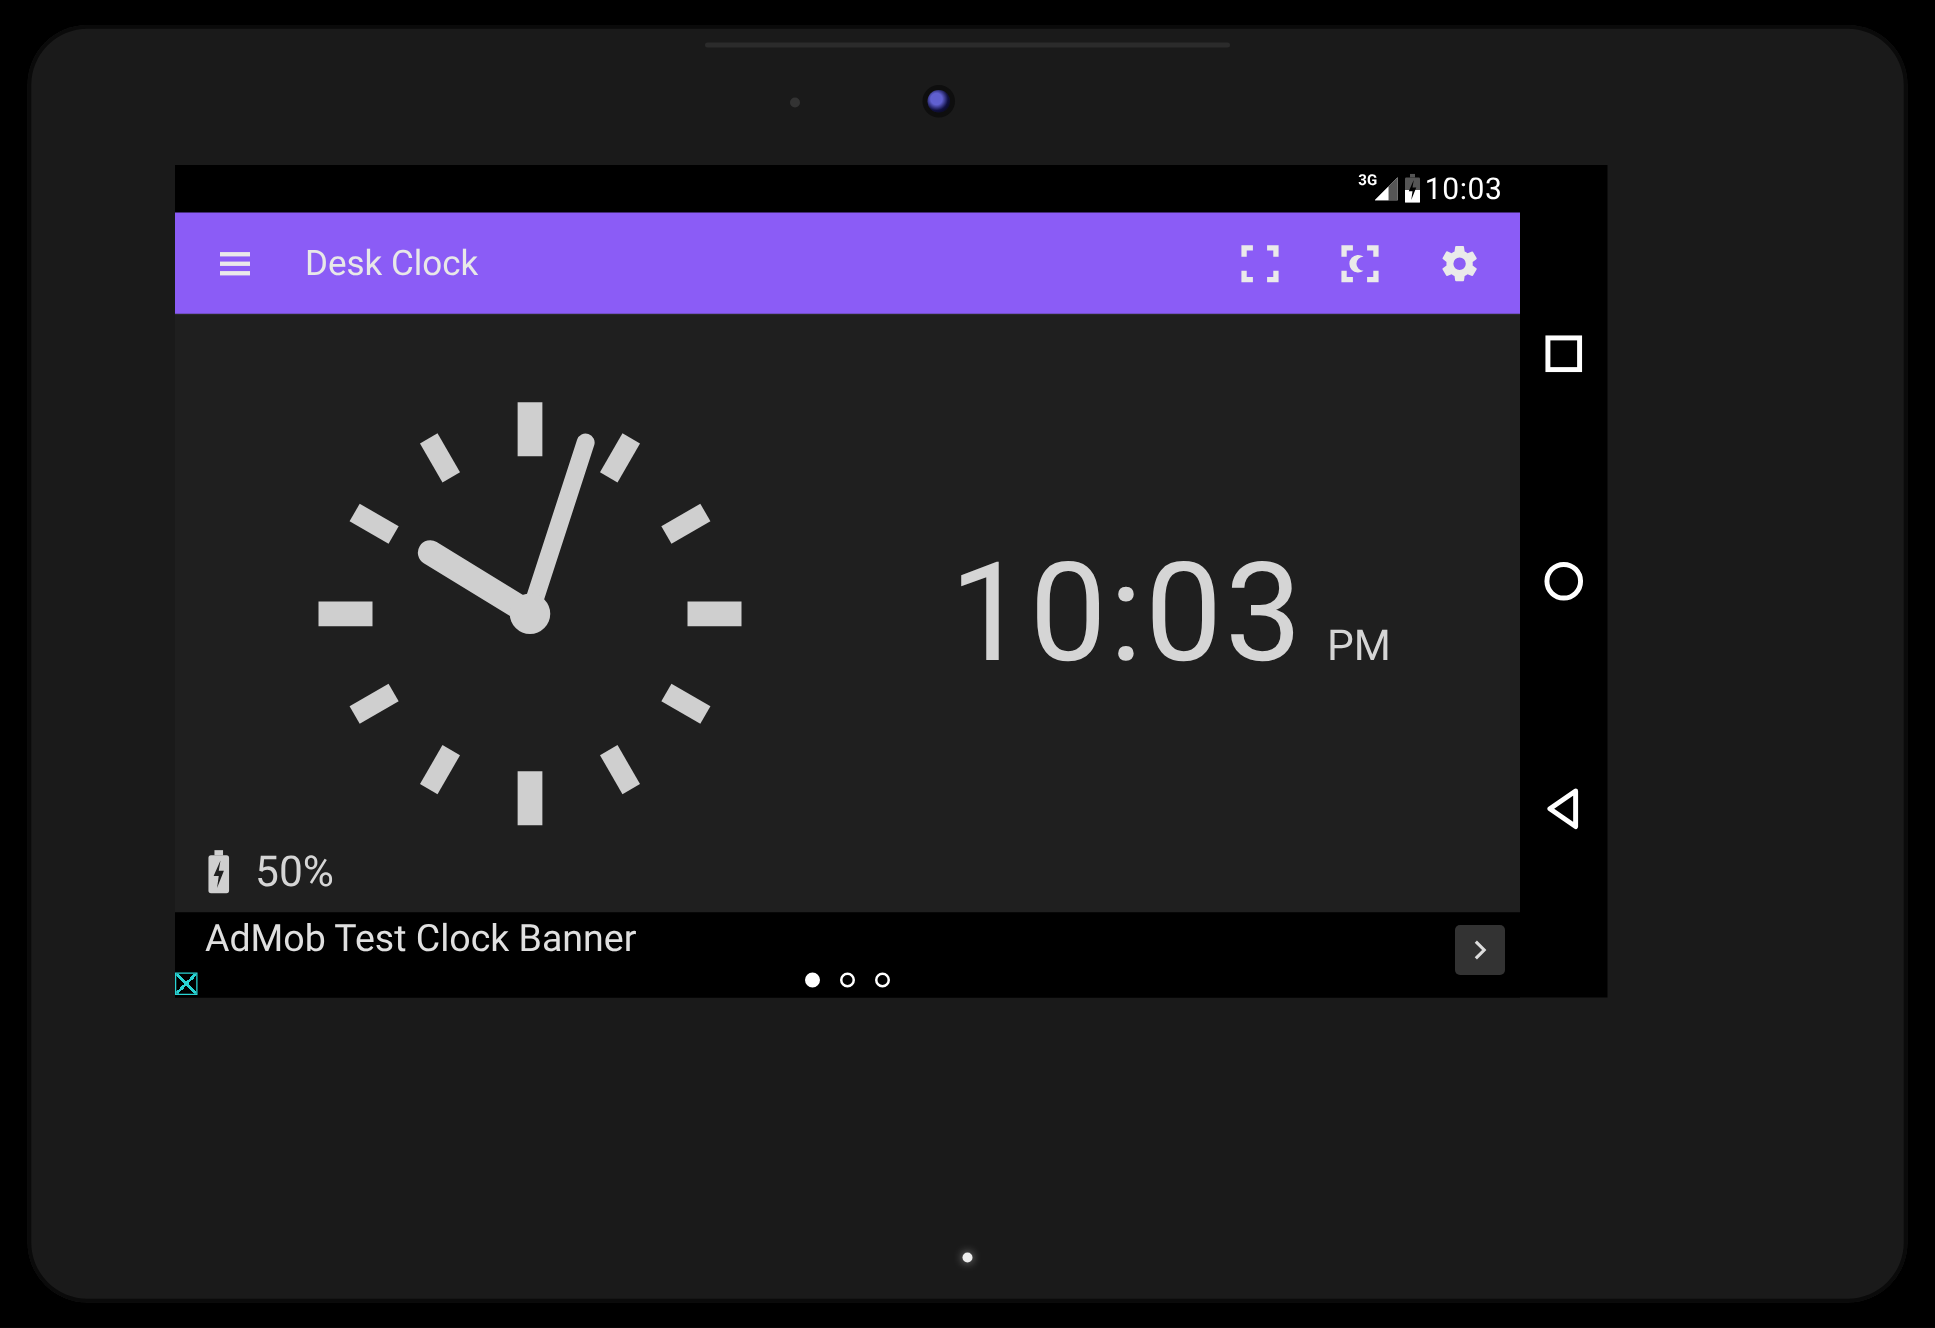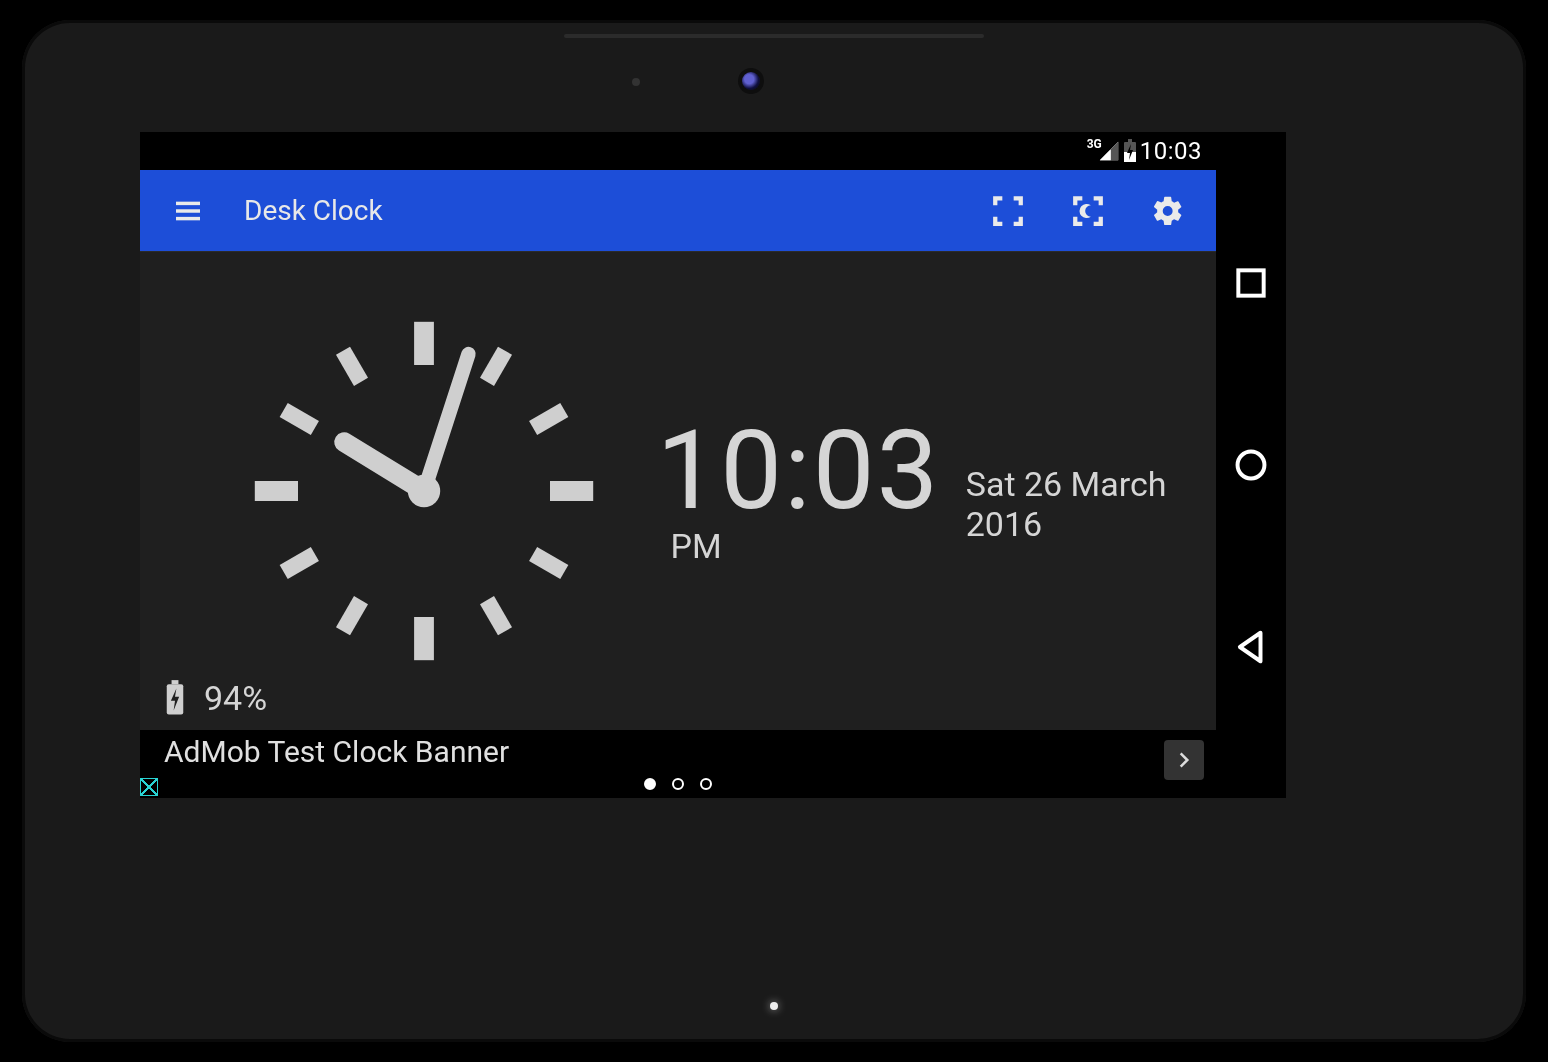--- a/index.html
+++ b/index.html
@@ -48,21 +48,21 @@
     background: #000;
     display: flex; align-items: center; justify-content: flex-end;
     color: #fff; font-size: 24px; gap: 2px; padding-right: 14px;
   }
   .sb-time { font-weight: 400; letter-spacing: 0.5px; }
   .sb-3g { font-size: 12px; font-weight: 700; margin-right: -6px; margin-top: -14px; }
 
   
   .toolbar {
     height: 82px;
-    background: #1d4ed8;
+    background: #8b5cf6;
     display: flex; align-items: center;
     padding: 12px 22px;
     color: #e8e8e8;
     border-bottom: 1px solid #2a2a2a;
   }
   .toolbar .title { font-size: 28px; margin-left: 30px; font-weight: 400; }
   .toolbar .spacer { flex: 1; }
   .toolbar .act { width: 52px; height: 52px; display: flex; align-items: center; justify-content: center; margin-left: 28px; cursor: pointer; }
 
   
@@ -231,32 +231,31 @@
             <circle cx="100" cy="100" r="9" fill="#cfcfcf"></circle>
           </svg>
         </div>
       </div>
 
       <div class="digital-pane">
         <div>
           <span class="digital-time">10:03</span>
           <span class="ampm">PM</span>
         </div>
-        <div class="date">Sat 26 March 2016</div>
       </div>
 
       <div class="battery-row">
         <span>
           <svg width="22" height="36" viewBox="0 0 16 26">
               <rect x="2" y="3" width="12" height="22" rx="1.5" fill="#cfcfcf"></rect>
               <rect x="5.5" y="0" width="5" height="3" fill="#cfcfcf"></rect>
               <path d="M9 6 L5 15 L8 15 L7 22 L11 12 L8 12 Z" fill="#1f1f1f"></path>
             </svg>
         </span>
-        <span>94%</span>
+        <span>50%</span>
       </div>
     </div>
 
     <div class="adbar">
       <div class="ad-close"></div>
       <span>AdMob Test Clock Banner</span>
       <div class="ad-next">
         <span>
           <svg width="20" height="20" viewBox="0 0 24 24" fill="none" stroke="#ddd" stroke-width="3">
               <path d="M8 4 L16 12 L8 20"></path>

